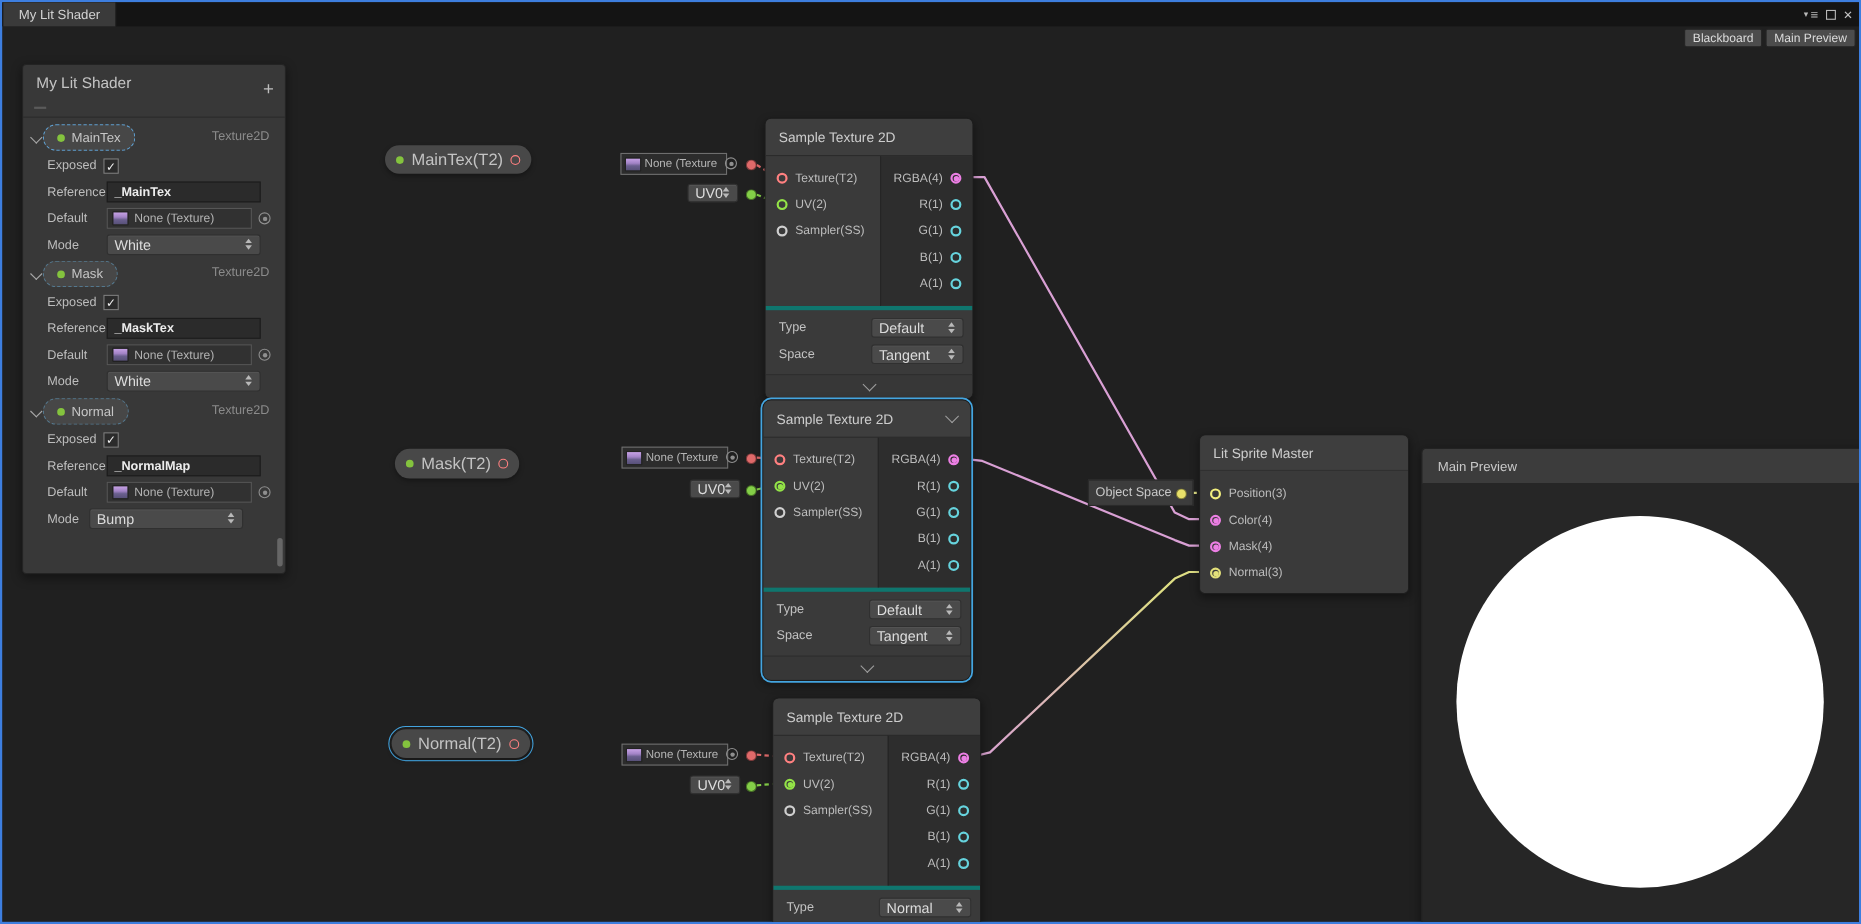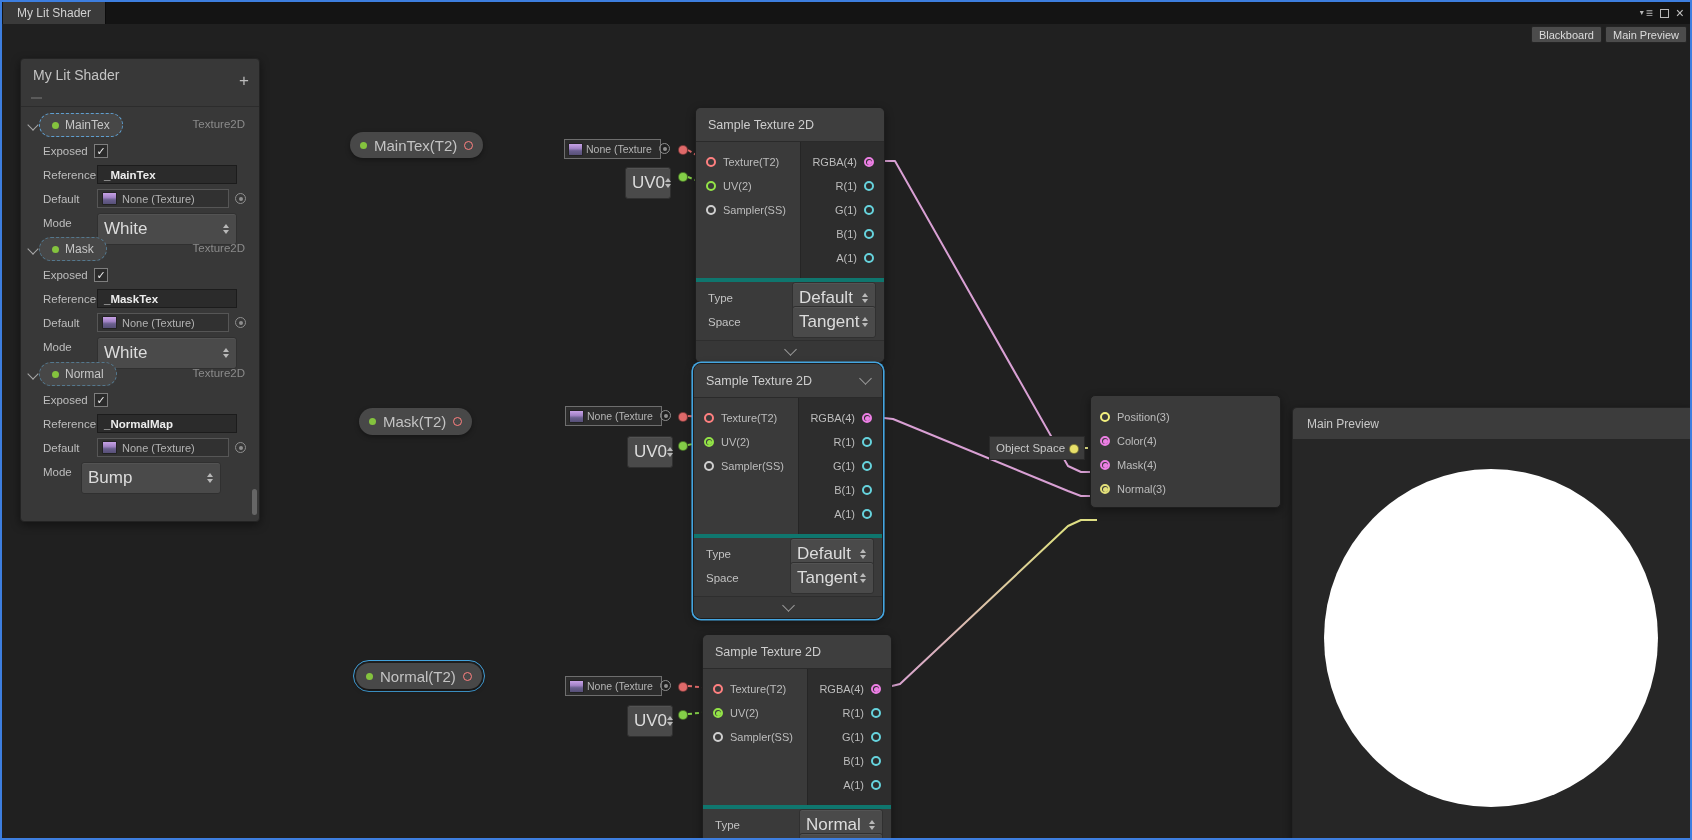--- a/index.html
+++ b/index.html
@@ -44,21 +44,21 @@
       box-sizing:border-box;display:flex;align-items:center;justify-content:center;font-size:11px;color:#f0f0f0;}
   .reffield{position:absolute;left:76px;width:140px;height:19px;background:#2b2b2b;border:1px solid #1c1c1c;
             box-sizing:border-box;display:flex;align-items:center;padding:0 6px;font-size:11.5px;font-weight:bold;color:#ececec;}
   .objfield{position:absolute;left:76px;width:132px;height:19px;background:#313131;border:1px solid #565656;
             box-sizing:border-box;display:flex;align-items:center;gap:5px;padding:0 4px;font-size:11px;color:#b2b2b2;overflow:hidden;white-space:nowrap;}
   .texthumb{width:13px;height:11px;flex:none;border:1px solid #222;border-radius:1px;
             background:linear-gradient(180deg,#c7a2e6 0%,#a283c6 40%,#6a5f8e 62%,#575078 100%);}
   .picker{position:absolute;width:11px;height:11px;border:1px solid #8f8f8f;border-radius:50%;box-sizing:border-box;}
   .picker::after{content:"";position:absolute;inset:2.5px;background:#8f8f8f;border-radius:50%;}
   .dd{position:absolute;background:#4a4a4a;border:1px solid #303030;border-radius:3px;box-sizing:border-box;
-      display:flex;align-items:center;padding:15px 6px;font-size:17px;color:#dcdcdc;box-shadow:inset 0 1px rgba(255,255,255,.05);}
+      display:flex;align-items:center;padding:0 6px;font-size:13px;color:#dcdcdc;box-shadow:inset 0 1px rgba(255,255,255,.05);}
   .dd-arrows{width:7px;height:11px;position:relative;margin-left:auto;flex:none;}
   .dd-arrows::before{content:"";position:absolute;top:0;left:0;border-left:3.5px solid transparent;border-right:3.5px solid transparent;border-bottom:4px solid #b9b9b9;}
   .dd-arrows::after{content:"";position:absolute;bottom:1px;left:0;border-left:3.5px solid transparent;border-right:3.5px solid transparent;border-top:4px solid #b9b9b9;}
   .bb-scroll{position:absolute;right:2px;top:430px;width:5px;height:26px;background:#666;border-radius:3px;}
   
   .node{position:absolute;width:190px;background:#3a3a3a;border:1px solid #1d1d1d;border-radius:6px;
         box-shadow:0 3px 8px rgba(0,0,0,.4);z-index:2;box-sizing:border-box;overflow:hidden;}
   .node.sel{box-shadow:0 0 0 1.6px #44a5e0, 0 3px 8px rgba(0,0,0,.4);border-radius:8px;}
   .ntitle{height:33px;display:flex;align-items:center;padding:0 12px;font-size:12.5px;color:#cdcdcd;
           background:#3e3e3e;border-bottom:1px solid #2a2a2a;}
@@ -478,20 +478,23 @@
         </div>
     </div>
   </div>
 
   <div class="objspace">
     <span>Object Space</span>
   </div>
   <div class="dotp" style="left:1067px;top:442px;background:#e8e06a;"></div>
 
   <div class="master">
+    <div class="mtitle">
+        <span>Lit Sprite Master</span>
+      </div>
     <div class="mports">
       <div class="prow" style="padding-left:9px;">
           <span class="pc" style="--c:#f2ef7e"></span>
           <span>Position(3)</span>
         </div>
       <div class="prow" style="padding-left:9px;">
           <span class="pc filled" style="--c:#ec7fe4"></span>
           <span>Color(4)</span>
         </div>
       <div class="prow" style="padding-left:9px;">

